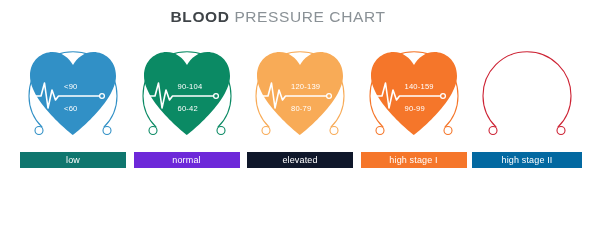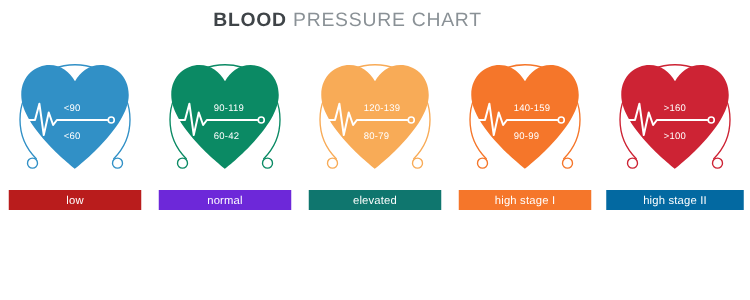--- a/index.html
+++ b/index.html
@@ -38,21 +38,21 @@
     color: #8a9196;
   }
   .segments {
     position: absolute;
     top: 34px;
     left: 0;
     width: 600px;
     height: 140px;
     display: flex;
     justify-content: space-between;
-    padding: 0 4px;
+    padding: 0 17px;
     box-sizing: border-box;
   }
   .segment {
     position: relative;
     width: 112px;
     height: 140px;
   }
   .ring {
     position: absolute;
     top: 0;
@@ -132,37 +132,37 @@
         <svg class="heart-svg" viewBox="0 0 90 86">
           <path d="M45 85 C 45 85 2 52 2 26 C 2 10 14 2 24.5 2 C 34 2 41 8 45 15 C 49 8 56 2 65.5 2 C 76 2 88 10 88 26 C 88 52 45 85 45 85 Z" fill="#3190c6"></path>
           <path d="M8 46 L 13 46 L 16.5 33 L 20 58 L 24 40 L 27.5 50 L 30.5 46 L 72 46" fill="none" stroke="#ffffff" stroke-width="1.6" stroke-linejoin="round" stroke-linecap="round"></path>
           <circle cx="74" cy="46" r="2.4" fill="#3190c6" stroke="#ffffff" stroke-width="1.3"></circle>
         </svg>
         <div class="readings">
           <span class="reading systolic">&lt;90</span>
           <span class="reading diastolic">&lt;60</span>
         </div>
       </div>
-      <div class="label-bar" style="background:#b91c1c">low</div>
+      <div class="label-bar" style="background:#0f766e">low</div>
     </div>
 
     <div class="segment">
       <svg class="ring" viewBox="0 0 104 104">
         <path d="M 21 93 A 44 44 0 1 1 83 93" fill="none" stroke="#0b8a64" stroke-width="1.1" stroke-linecap="round"></path>
         <circle cx="18" cy="96.5" r="4" fill="#ffffff" stroke="#0b8a64" stroke-width="1.1"></circle>
         <circle cx="86" cy="96.5" r="4" fill="#ffffff" stroke="#0b8a64" stroke-width="1.1"></circle>
       </svg>
       <div class="heart-wrap">
         <svg class="heart-svg" viewBox="0 0 90 86">
           <path d="M45 85 C 45 85 2 52 2 26 C 2 10 14 2 24.5 2 C 34 2 41 8 45 15 C 49 8 56 2 65.5 2 C 76 2 88 10 88 26 C 88 52 45 85 45 85 Z" fill="#0b8a64"></path>
           <path d="M8 46 L 13 46 L 16.5 33 L 20 58 L 24 40 L 27.5 50 L 30.5 46 L 72 46" fill="none" stroke="#ffffff" stroke-width="1.6" stroke-linejoin="round" stroke-linecap="round"></path>
           <circle cx="74" cy="46" r="2.4" fill="#0b8a64" stroke="#ffffff" stroke-width="1.3"></circle>
         </svg>
         <div class="readings">
-          <span class="reading systolic">90-119</span>
+          <span class="reading systolic">90-104</span>
           <span class="reading diastolic">60-42</span>
         </div>
       </div>
       <div class="label-bar" style="background:#6d28d9">normal</div>
     </div>
 
     <div class="segment">
       <svg class="ring" viewBox="0 0 104 104">
         <path d="M 21 93 A 44 44 0 1 1 83 93" fill="none" stroke="#f8ab57" stroke-width="1.1" stroke-linecap="round"></path>
         <circle cx="18" cy="96.5" r="4" fill="#ffffff" stroke="#f8ab57" stroke-width="1.1"></circle>
@@ -172,21 +172,21 @@
         <svg class="heart-svg" viewBox="0 0 90 86">
           <path d="M45 85 C 45 85 2 52 2 26 C 2 10 14 2 24.5 2 C 34 2 41 8 45 15 C 49 8 56 2 65.5 2 C 76 2 88 10 88 26 C 88 52 45 85 45 85 Z" fill="#f8ab57"></path>
           <path d="M8 46 L 13 46 L 16.5 33 L 20 58 L 24 40 L 27.5 50 L 30.5 46 L 72 46" fill="none" stroke="#ffffff" stroke-width="1.6" stroke-linejoin="round" stroke-linecap="round"></path>
           <circle cx="74" cy="46" r="2.4" fill="#f8ab57" stroke="#ffffff" stroke-width="1.3"></circle>
         </svg>
         <div class="readings">
           <span class="reading systolic">120-139</span>
           <span class="reading diastolic">80-79</span>
         </div>
       </div>
-      <div class="label-bar" style="background:#0f766e">elevated</div>
+      <div class="label-bar" style="background:#0f172a">elevated</div>
     </div>
 
     <div class="segment">
       <svg class="ring" viewBox="0 0 104 104">
         <path d="M 21 93 A 44 44 0 1 1 83 93" fill="none" stroke="#f5762a" stroke-width="1.1" stroke-linecap="round"></path>
         <circle cx="18" cy="96.5" r="4" fill="#ffffff" stroke="#f5762a" stroke-width="1.1"></circle>
         <circle cx="86" cy="96.5" r="4" fill="#ffffff" stroke="#f5762a" stroke-width="1.1"></circle>
       </svg>
       <div class="heart-wrap">
         <svg class="heart-svg" viewBox="0 0 90 86">
@@ -201,28 +201,17 @@
       </div>
       <div class="label-bar" style="background:#f5762a">high stage I</div>
     </div>
 
     <div class="segment seg-wide">
       <svg class="ring" viewBox="0 0 104 104">
         <path d="M 21 93 A 44 44 0 1 1 83 93" fill="none" stroke="#cd2334" stroke-width="1.1" stroke-linecap="round"></path>
         <circle cx="18" cy="96.5" r="4" fill="#ffffff" stroke="#cd2334" stroke-width="1.1"></circle>
         <circle cx="86" cy="96.5" r="4" fill="#ffffff" stroke="#cd2334" stroke-width="1.1"></circle>
       </svg>
-      <div class="heart-wrap">
-        <svg class="heart-svg" viewBox="0 0 90 86">
-          <path d="M45 85 C 45 85 2 52 2 26 C 2 10 14 2 24.5 2 C 34 2 41 8 45 15 C 49 8 56 2 65.5 2 C 76 2 88 10 88 26 C 88 52 45 85 45 85 Z" fill="#cd2334"></path>
-          <path d="M8 46 L 13 46 L 16.5 33 L 20 58 L 24 40 L 27.5 50 L 30.5 46 L 72 46" fill="none" stroke="#ffffff" stroke-width="1.6" stroke-linejoin="round" stroke-linecap="round"></path>
-          <circle cx="74" cy="46" r="2.4" fill="#cd2334" stroke="#ffffff" stroke-width="1.3"></circle>
-        </svg>
-        <div class="readings">
-          <span class="reading systolic">&gt;160</span>
-          <span class="reading diastolic">&gt;100</span>
-        </div>
-      </div>
       <div class="label-bar" style="background:#0369a1">high stage II</div>
     </div>
 
   </div>
 </div>
 
 </body></html>

